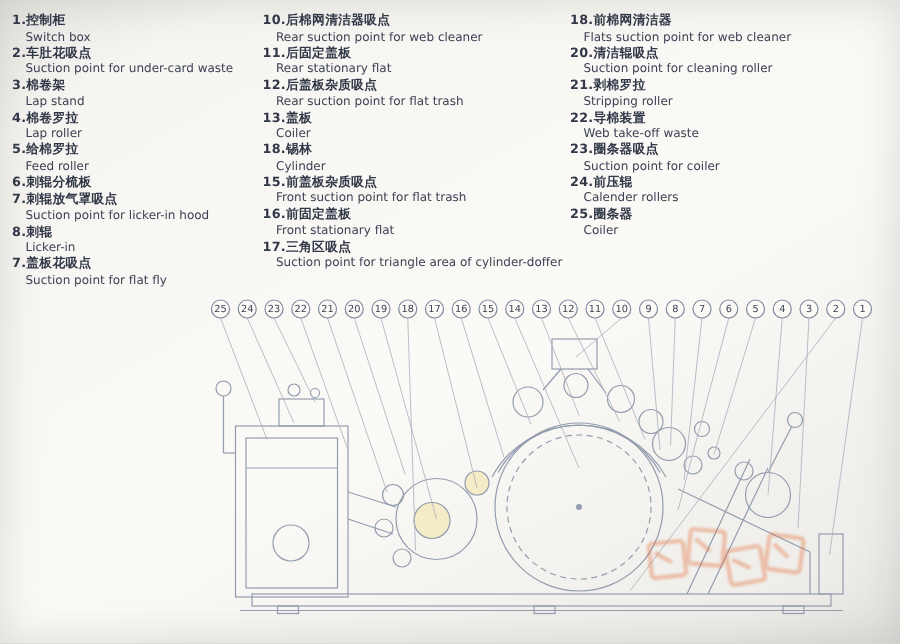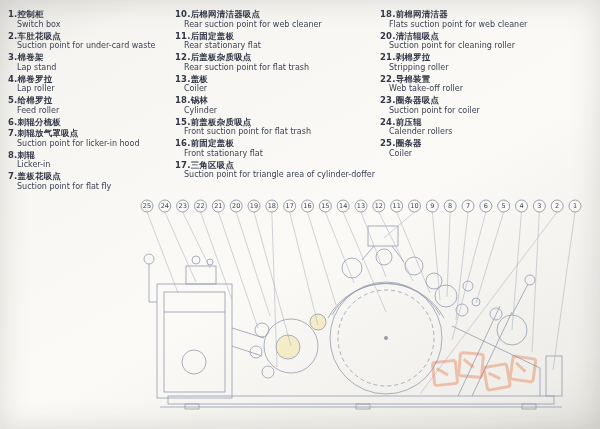--- a/index.html
+++ b/index.html
@@ -119,21 +119,21 @@
         <div class="legend-item">
           <div class="zh">20.清洁辊吸点</div>
           <div class="en">Suction point for cleaning roller</div>
         </div>
         <div class="legend-item">
           <div class="zh">21.剥棉罗拉</div>
           <div class="en">Stripping roller</div>
         </div>
         <div class="legend-item">
           <div class="zh">22.导棉装置</div>
-          <div class="en">Web take-off roller</div>
+          <div class="en">Web take-off waste</div>
         </div>
         <div class="legend-item">
           <div class="zh">23.圈条器吸点</div>
           <div class="en">Suction point for coiler</div>
         </div>
         <div class="legend-item">
           <div class="zh">24.前压辊</div>
           <div class="en">Calender rollers</div>
         </div>
         <div class="legend-item">

